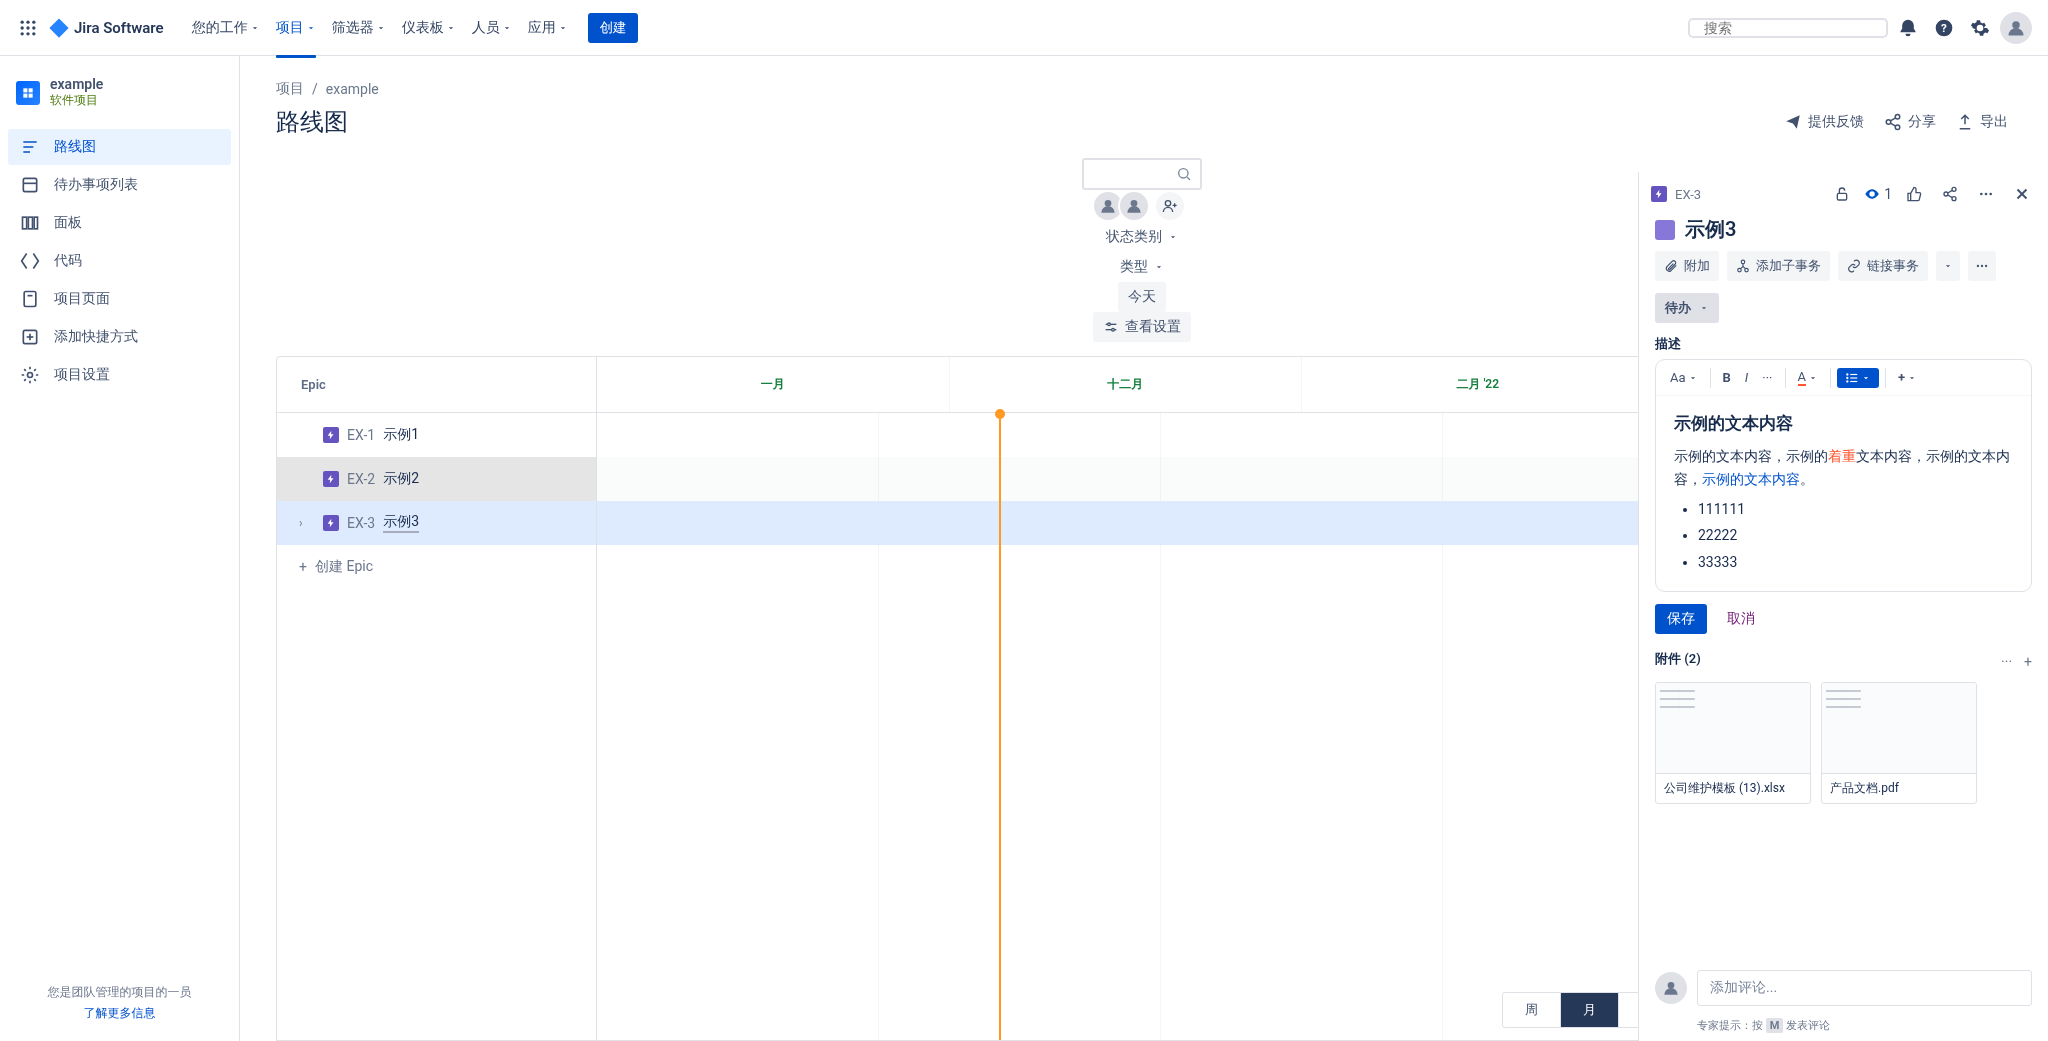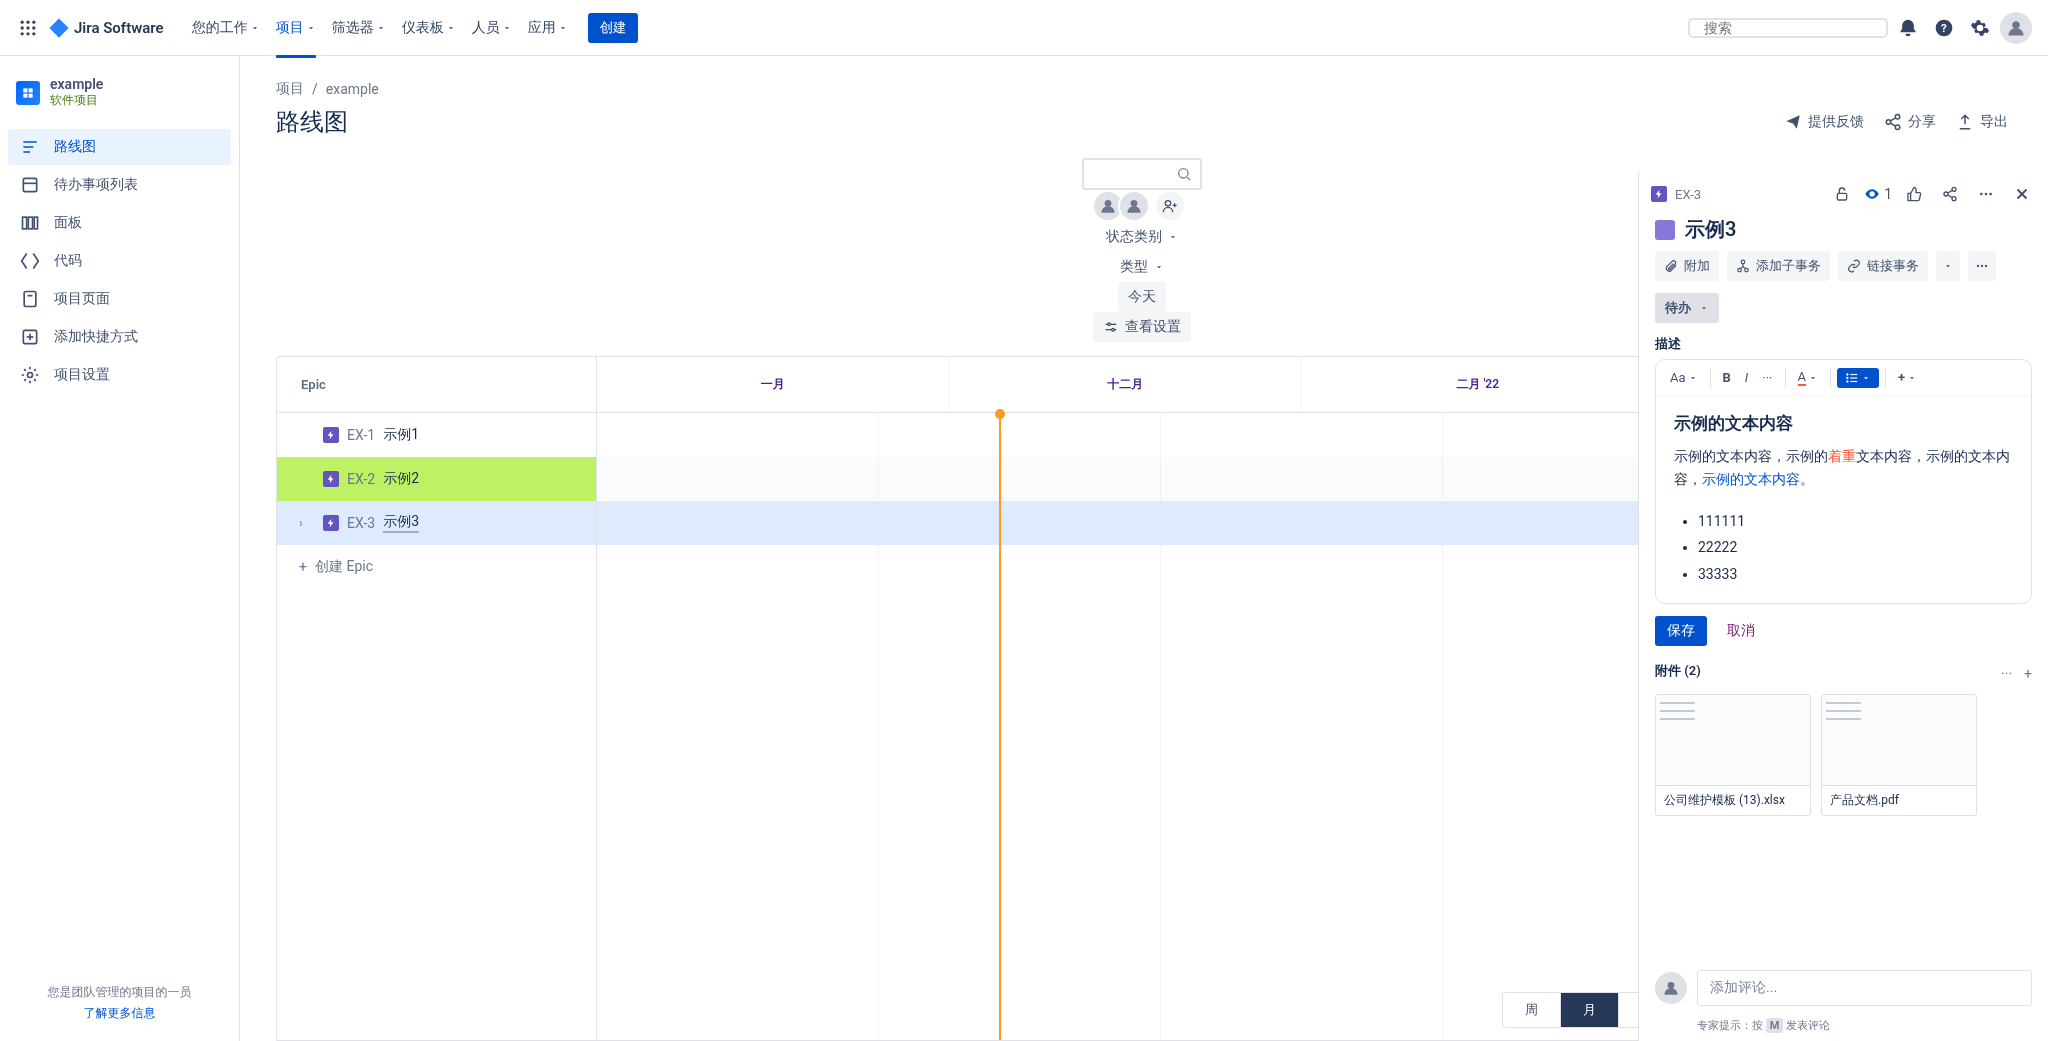--- a/index.html
+++ b/index.html
@@ -54,26 +54,26 @@
 .avatar-group .av.add { background:#f4f5f7; margin-left:4px; cursor:pointer;}
 .dropdown-btn { display:flex; align-items:center; gap:6px; padding:6px 8px; color:#42526E; cursor:pointer; border-radius:3px;}
 .toolbar .spacer { flex:1; }
 .pill-btn { padding:6px 10px; background:#f4f5f7; border-radius:3px; color:#42526E; cursor:pointer; font-size:14px; display:flex; align-items:center; gap:6px;}
 
 
 .roadmap-container { flex:1; margin:0 40px 0 36px; border:1px solid #dfe1e6; border-radius:4px 4px 0 0; overflow:hidden; display:flex; flex-direction:column; position:relative;}
 .roadmap-header { display:flex; height:56px; border-bottom:1px solid #dfe1e6;}
 .epic-col { width:320px; border-right:1px solid #dfe1e6; display:flex; align-items:center; padding:0 24px; font-weight:600; color:#5E6C84; font-size:13px;}
 .timeline-header { flex:1; display:flex; position:relative;}
-.month-col { flex:1; border-right:1px solid #f4f5f7; display:flex; align-items:center; justify-content:center; color:#4c1d95; font-size:12px; font-weight:600;}
+.month-col { flex:1; border-right:1px solid #f4f5f7; display:flex; align-items:center; justify-content:center; color:#15803d; font-size:12px; font-weight:600;}
 .roadmap-body { flex:1; display:flex; position:relative;}
 .epic-list { width:320px; border-right:1px solid #dfe1e6;}
 .epic-row { height:44px; display:flex; align-items:center; padding:0 10px 0 22px; gap:8px; cursor:pointer; border-bottom:1px solid transparent;}
 .epic-row.selected { background:#DEEBFF; }
-.epic-row.alt { background:#bef264;}
+.epic-row.alt { background:#e5e5e5;}
 .epic-icon { width:16px; height:16px; background:#6554C0; border-radius:2px; display:flex; align-items:center; justify-content:center;}
 .epic-key { color:#6B778C; font-size:14px;}
 .epic-title { font-size:14px; color:#172B4D;}
 .epic-row.selected .epic-title { border-bottom:2px solid #a5adba;}
 .chevron-toggle { width:16px; color:#6B778C; font-size:12px;}
 .create-epic-row { height:44px; display:flex; align-items:center; gap:8px; padding:0 22px; color:#6B778C; cursor:pointer;}
 .timeline-body { flex:1; position:relative;}
 .timeline-cols { position:absolute; inset:0; display:flex;}
 .timeline-cols .tc { flex:1; border-right:1px solid #f4f5f7;}
 .timeline-rows { position:absolute; inset:0; display:flex; flex-direction:column;}
@@ -107,21 +107,21 @@
 .section-label { font-size:13px; font-weight:600; color:#172B4D; margin-bottom:6px;}
 .editor-box { border:1px solid #dfe1e6; border-radius:10px; margin-bottom:12px;}
 .editor-toolbar { display:flex; align-items:center; gap:2px; padding:6px 8px; border-bottom:1px solid #f4f5f7;}
 .et-btn { padding:3px 6px; color:#42526E; cursor:pointer; border-radius:3px; display:flex; align-items:center; gap:2px; font-size:13px;}
 .et-btn.active { background:#0052CC; color:#fff; padding:3px 8px;}
 .et-sep { width:1px; height:20px; background:#dfe1e6; margin:0 4px;}
 .editor-content { padding:14px 18px; font-size:14px; line-height:1.6;}
 .editor-content h3 { font-size:17px; font-weight:600; margin-bottom:8px;}
 .editor-content .highlight { color:#FF5630;}
 .editor-content a { color:#0052CC; text-decoration:none;}
-.editor-content ul { margin-top:20px; padding-left:24px;}
+.editor-content ul { margin-top:8px; padding-left:24px;}
 .editor-content ul li { margin-bottom:4px;}
 .editor-buttons { display:flex; gap:8px; margin-bottom:16px;}
 .btn-primary { background:#0052CC; color:#fff; border:none; padding:6px 12px; border-radius:3px; cursor:pointer; font-size:14px;}
 .btn-subtle { background:transparent; color:#701a75; border:none; padding:6px 12px; cursor:pointer; font-size:14px;}
 .attachments-header { display:flex; align-items:center; justify-content:space-between; margin-bottom:8px;}
 .attachments-header .right { display:flex; gap:12px; color:#6B778C; cursor:pointer;}
 .attachment-grid { display:flex; gap:10px;}
 .attachment-card { width:156px; border:1px solid #dfe1e6; border-radius:3px; overflow:hidden;}
 .attachment-preview { height:90px; background:#fafbfc; font-size:7px; color:#97A0AF; padding:4px; overflow:hidden;}
 .attachment-name { padding:6px 8px; font-size:12px; white-space:nowrap; overflow:hidden; text-overflow:ellipsis; border-top:1px solid #dfe1e6;}

